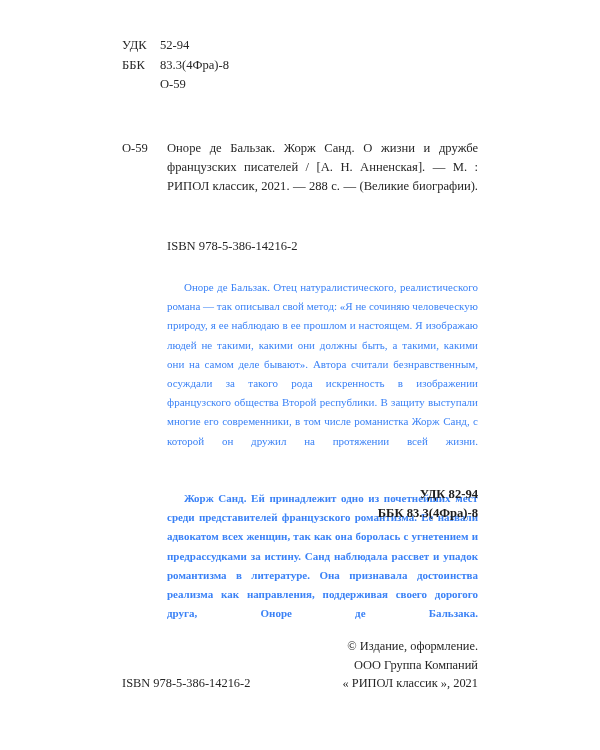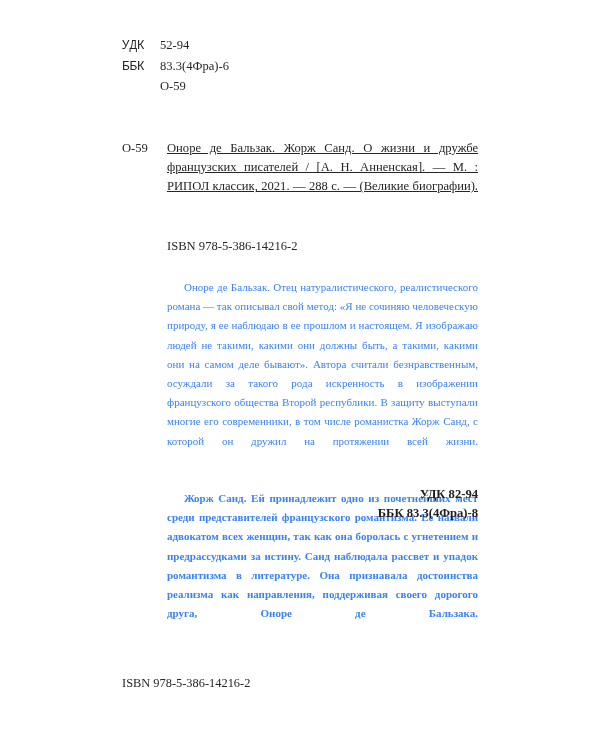--- a/index.html
+++ b/index.html
@@ -32,21 +32,20 @@
     line-height: 19.5px;
     white-space: nowrap;
     color: #262626;
   }
   .class-row {
     display: block;
   }
   .class-key {
     display: inline-block;
     width: 38px;
-    font-family: Liberation Mono, monospace;
   }
   .class-val {
     display: inline-block;
   }
   .class-row.code-only .class-key {
     visibility: hidden;
   }
 
   
   .text-col {
@@ -66,21 +65,20 @@
     color: #262626;
   }
   .bib-label {
     position: absolute;
     left: -45px;
     top: 0;
     white-space: nowrap;
   }
   .bib-body {
     display: block;
-    text-decoration: underline;
   }
   .bib-body::after {
     content: "";
     display: inline-block;
     width: 100%;
   }
 
   .isbn-line {
     margin-top: 21px;
     font-size: 12.6px;
@@ -157,21 +155,21 @@
 </head>
 <body>
 
 <div class="page">
 
   <div class="class-header">
     <span class="class-row">
       <span class="class-key">УДК</span><span class="class-val">52-94</span>
     </span>
     <span class="class-row">
-      <span class="class-key">ББК</span><span class="class-val">83.3(4Фра)-6</span>
+      <span class="class-key">ББК</span><span class="class-val">83.3(4Фра)-8</span>
     </span>
     <span class="class-row code-only">
       <span class="class-key"></span><span class="class-val">О-59</span>
     </span>
   </div>
 
   <div class="text-col">
 
     <div class="bib-record">
       <span class="bib-label">О-59</span>
@@ -184,16 +182,21 @@
 
     <p class="annotation">Жорж Санд. Ей принадлежит одно из почетнейших мест среди представителей французского романтизма. Ее назвали адвокатом всех женщин, так как она боролась с угнетением и предрассудками за истину. Санд наблюдала рассвет и упадок романтизма в литературе. Она признавала достоинства реализма как направления, поддерживая своего дорогого друга, Оноре де Бальзака.</p>
 
   </div>
 
   <div class="class-footer">
     <span>УДК 82-94</span>
     <span>ББК 83.3(4Фра)-8</span>
   </div>
 
+  <div class="copyright">
+    <span>© Издание, оформление.</span>
+    <span>ООО Группа Компаний</span>
+    <span>« РИПОЛ классик », 2021</span>
+  </div>
 
   <div class="isbn-footer">ISBN 978-5-386-14216-2</div>
 
 </div>
 
 </body></html>

